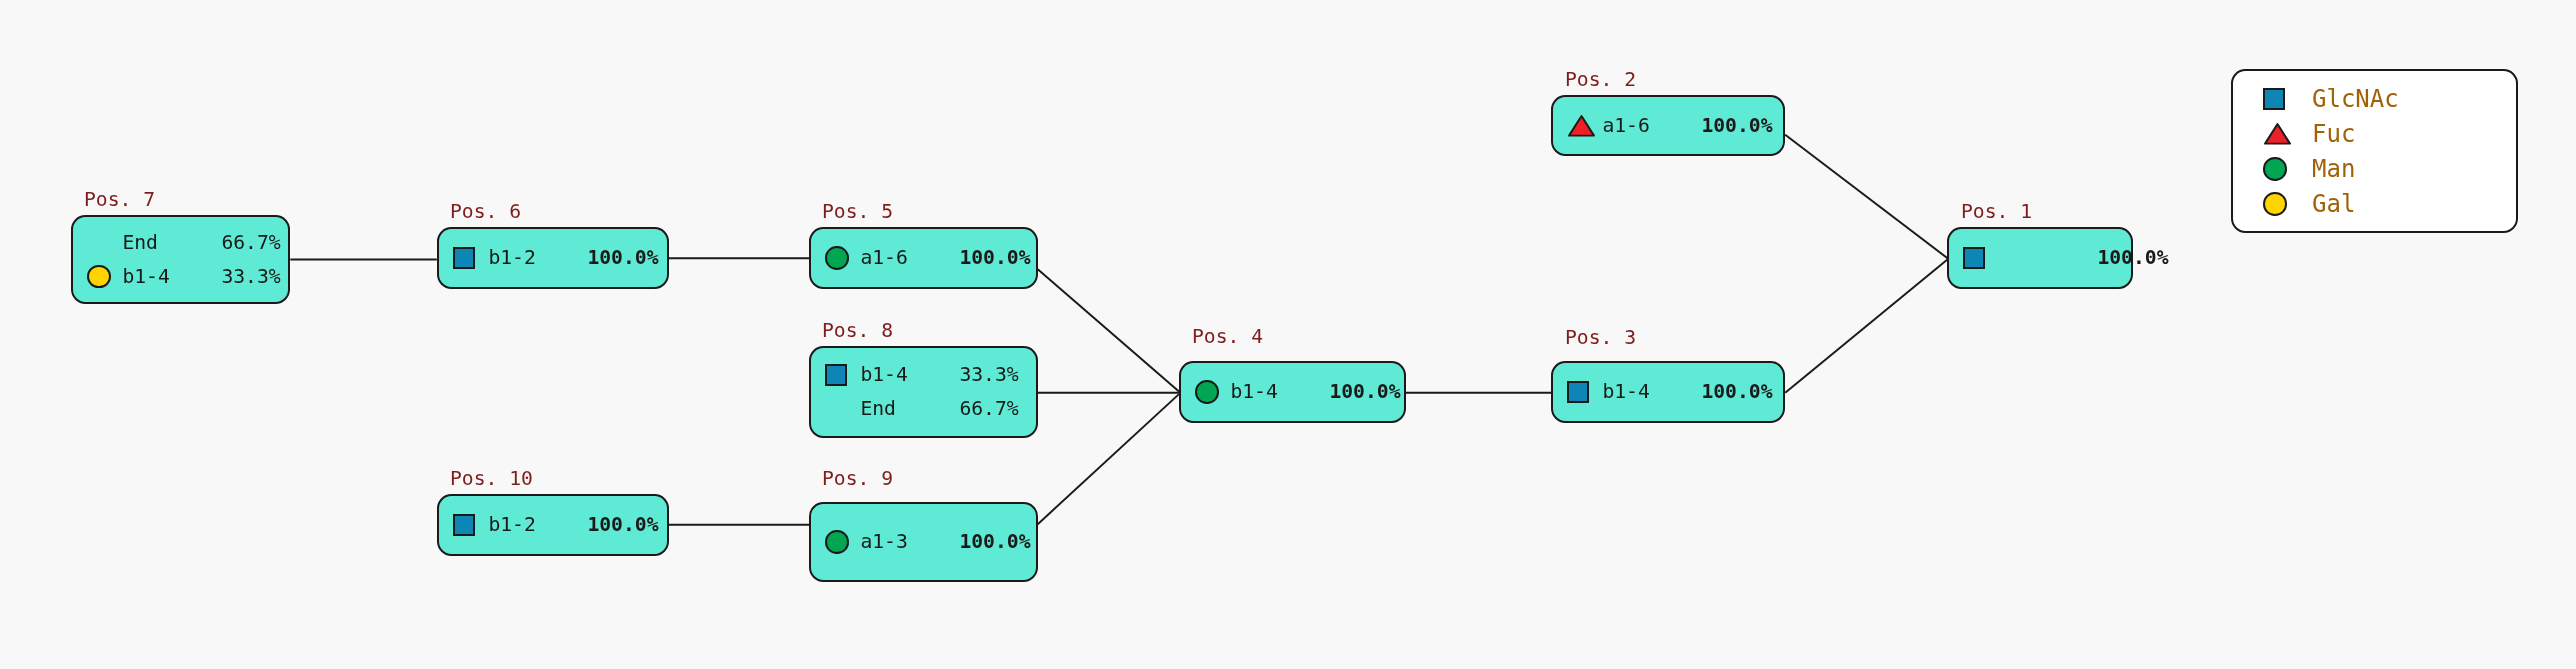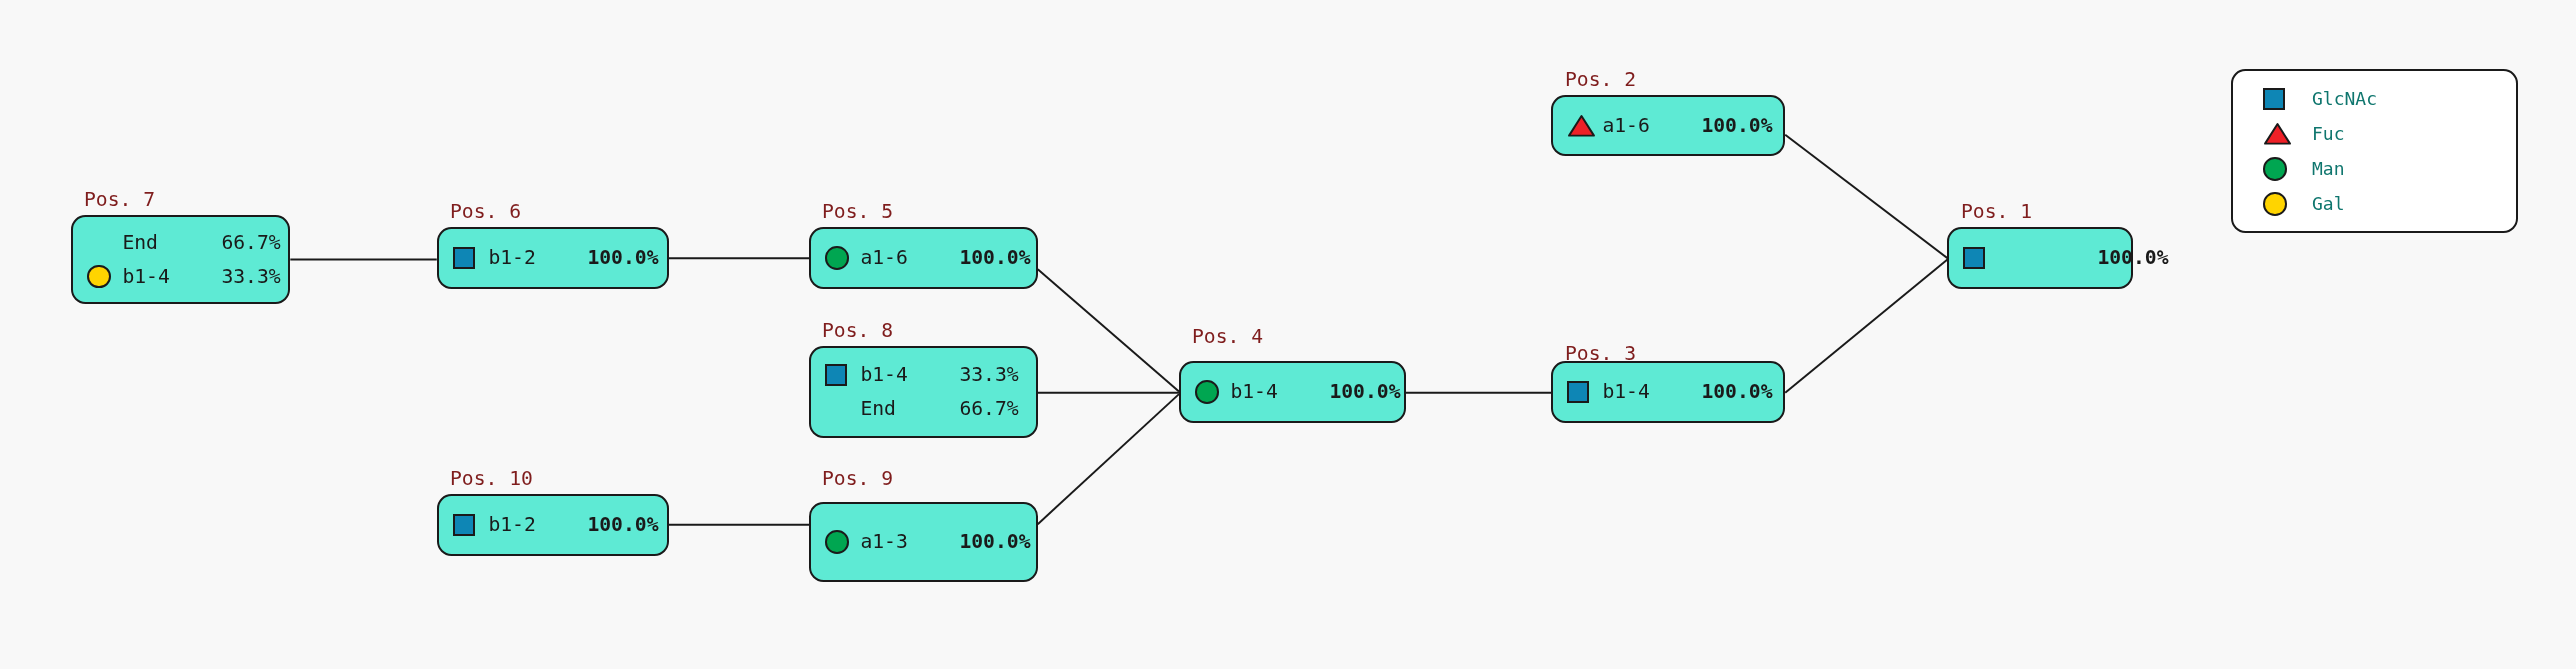--- a/index.html
+++ b/index.html
@@ -112,22 +112,22 @@
     padding-left: 30px;
   }
   .legend-icon {
     width: 49px;
     min-width: 49px;
     display: flex;
     align-items: center;
     justify-content: flex-start;
   }
   .legend-label {
-    font-size: 18px;
-    color: #0f766e;
+    font-size: 24px;
+    color: #a16207;
     line-height: 1;
     white-space: nowrap;
   }
 </style>
 </head>
 <body>
 
 <div id="canvas">
   <svg id="edge-layer" width="2576" height="670" viewBox="0 0 3922 1020">
       <line x1="2718" y1="205" x2="2965" y2="393" stroke="#1a1a1a" stroke-width="3"></line>
@@ -156,21 +156,21 @@
         <div class="row">
           <div class="icon-slot">
             <div class="tri-wrap"><svg width="29" height="23.6" viewBox="0 0 44 36">
                 <polygon points="22,3 41,33 3,33" fill="#ee2027" stroke="#1a1a1a" stroke-width="3" stroke-linejoin="round"></polygon>
               </svg></div>
           </div>
           <div class="link-text">a1-6</div>
           <div class="pct-text bold">100.0%</div>
         </div>
       </div>
-      <div class="node-label" style="left: 1565px; top: 344px;">Pos. 3</div>
+      <div class="node-label" style="left: 1565px; top: 328px;">Pos. 3</div>
       <div class="node" style="left: 1551px; top: 361px; width: 234px; height: 62px;">
         <div class="row">
           <div class="icon-slot">
             <div class="glyph-square" style="background: rgb(14, 134, 181);"></div>
           </div>
           <div class="link-text">b1-4</div>
           <div class="pct-text bold">100.0%</div>
         </div>
       </div>
       <div class="node-label" style="left: 1192px; top: 327px;">Pos. 4</div>

